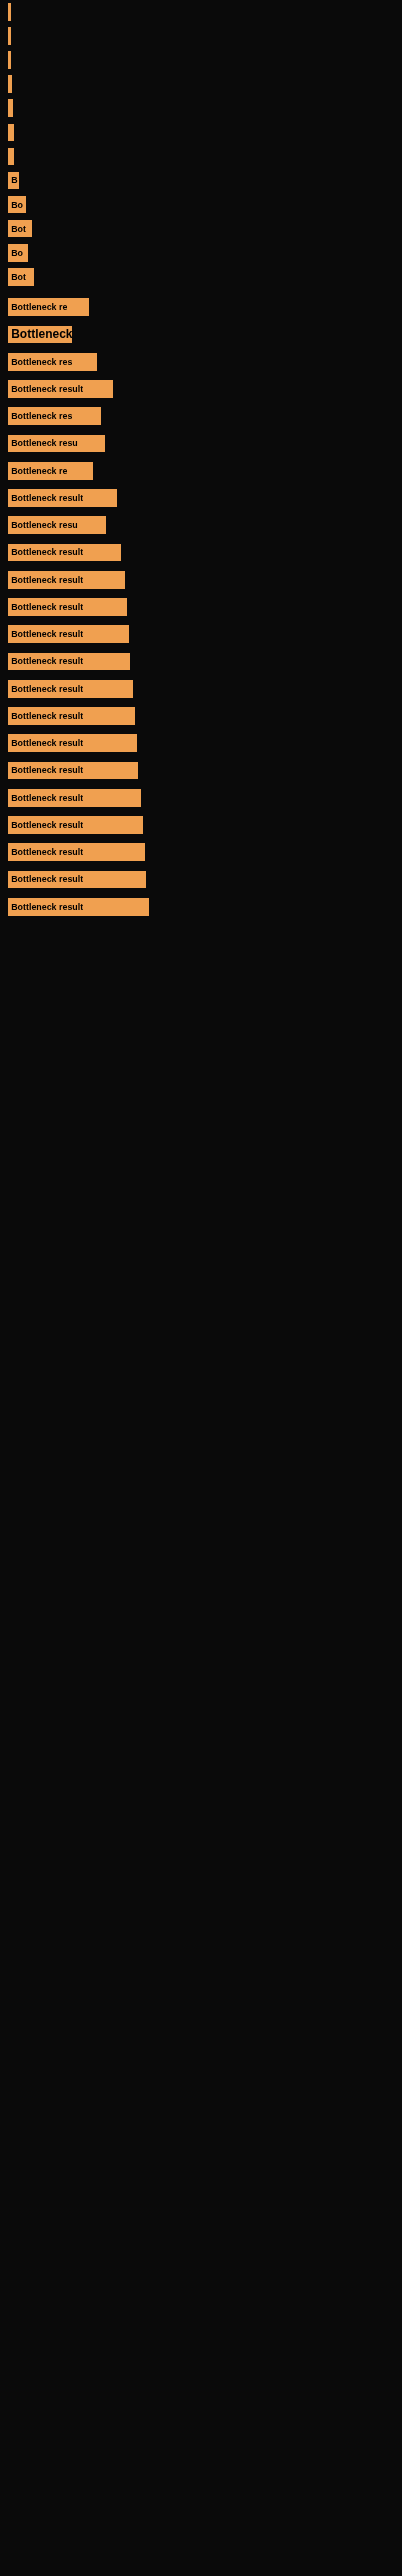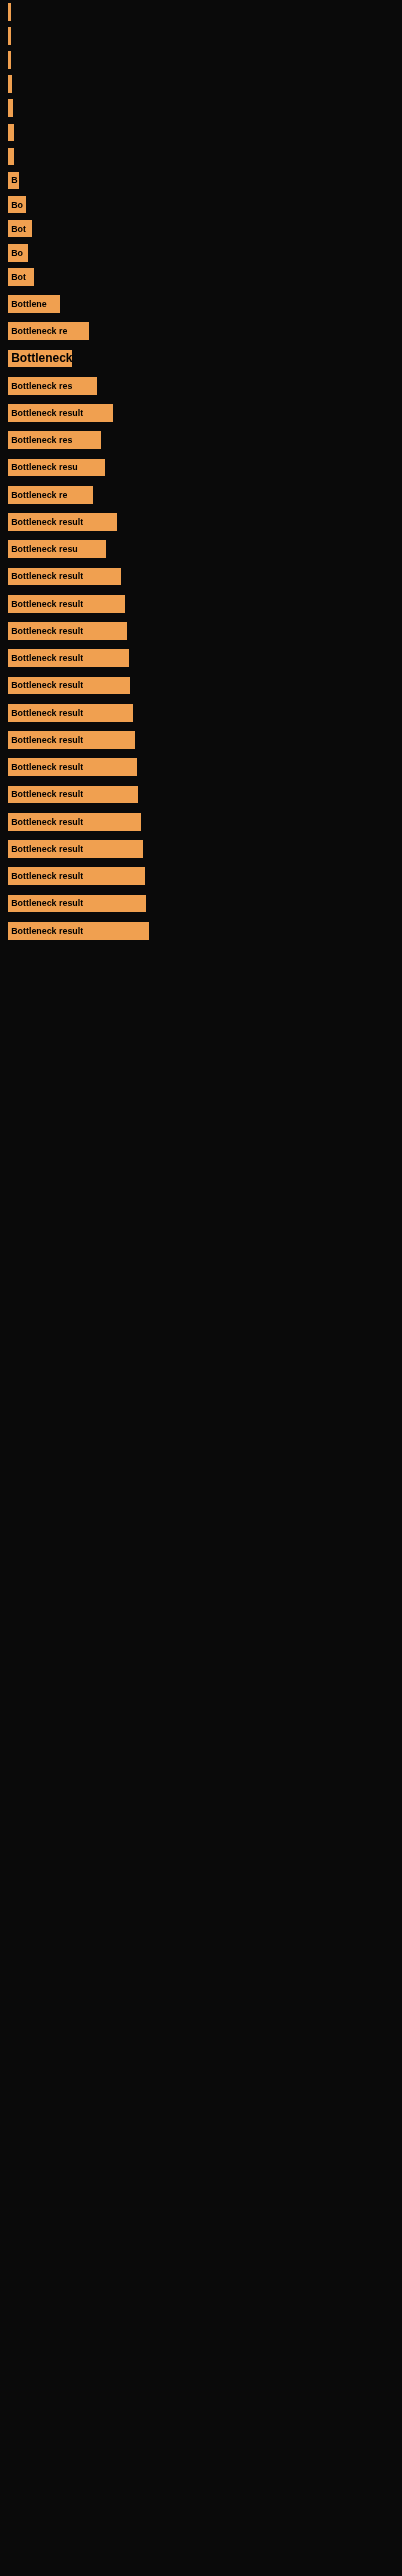--- a/index.html
+++ b/index.html
@@ -76,25 +76,20 @@
         <div style="background-color: rgb(240, 160, 80); height: 17.7px; width: 20px; display: flex; align-items: center; padding-left: 3.2px; min-width: 20px;">
           <span style="color: rgb(0, 0, 0); font-size: 8.9px; font-weight: bold; white-space: nowrap; overflow: hidden;">Bo</span>
         </div>
       </div>
       <div style="display: flex; align-items: center; padding: 3.2px 0px;">
         <div style="background-color: rgb(240, 160, 80); height: 17.7px; width: 26px; display: flex; align-items: center; padding-left: 3.2px; min-width: 26px;">
           <span style="color: rgb(0, 0, 0); font-size: 8.9px; font-weight: bold; white-space: nowrap; overflow: hidden;">Bot</span>
         </div>
       </div>
       <div style="height: 3.2px;"></div>
-      <div style="display: flex; align-items: center; padding: 3.2px 0px;">
-        <div style="background-color: rgb(240, 160, 80); height: 17.7px; width: 52px; display: flex; align-items: center; padding-left: 3.2px; min-width: 52px;">
-          <span style="color: rgb(0, 0, 0); font-size: 8.9px; font-weight: bold; white-space: nowrap; overflow: hidden;">Bottlene</span>
-        </div>
-      </div>
       <div style="height: 3.2px;"></div>
       <div style="display: flex; align-items: center; padding: 3.2px 0px;">
         <div style="background-color: rgb(240, 160, 80); height: 17.7px; width: 81px; display: flex; align-items: center; padding-left: 3.2px; min-width: 81px;">
           <span style="color: rgb(0, 0, 0); font-size: 8.9px; font-weight: bold; white-space: nowrap; overflow: hidden;">Bottleneck re</span>
         </div>
       </div>
       <div style="height: 3.2px;"></div>
       <div style="display: flex; align-items: center; padding: 3.2px 0px;">
         <div style="background-color: rgb(240, 160, 80); height: 17.7px; width: 64px; display: flex; align-items: center; padding-left: 3.2px; min-width: 64px;">
           <span style="color: rgb(0, 0, 0); font-size: 12px; font-weight: bold; white-space: nowrap; overflow: hidden;">Bottleneck</span>

